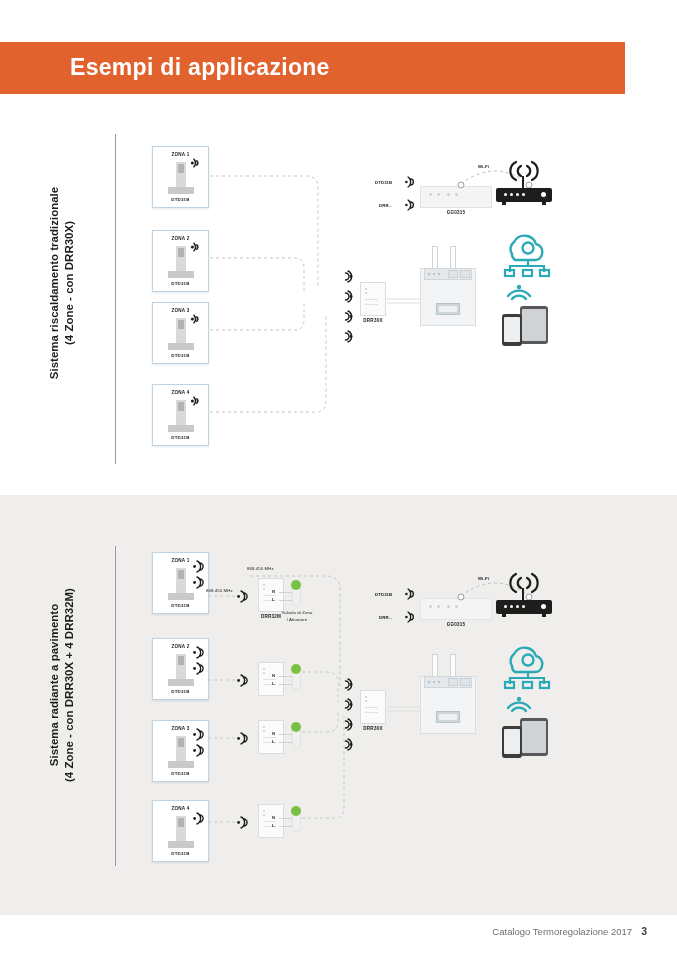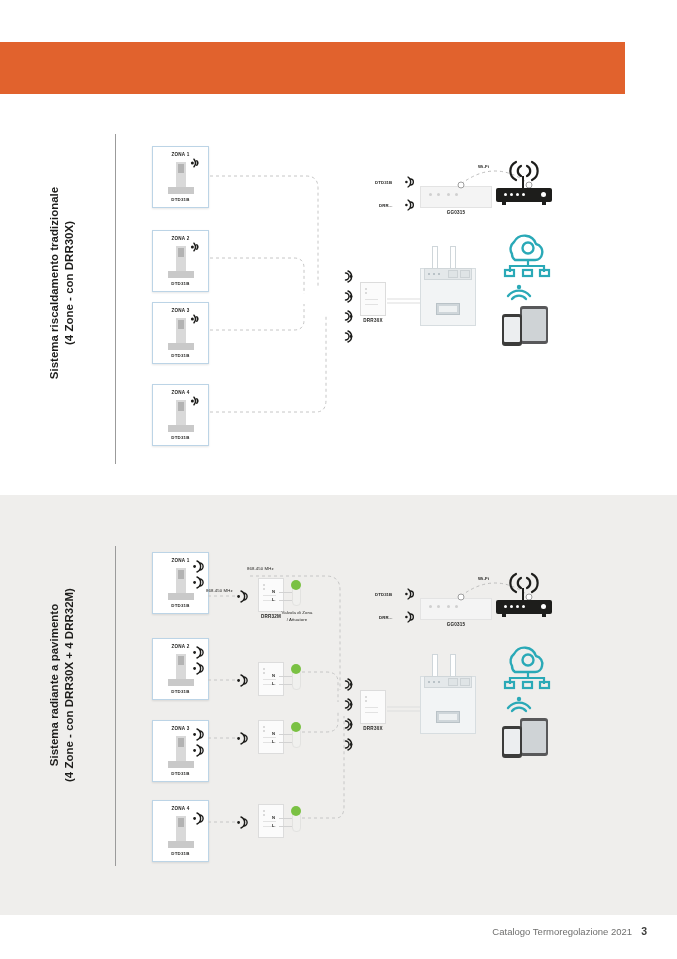--- a/index.html
+++ b/index.html
@@ -142,20 +142,21 @@
   .footer .pg{color:#3c3c3b;font-weight:bold;margin-left:9px;font-size:10.5px;}
 
   svg{display:block;overflow:visible;}
 </style>
 </head>
 <body>
 
 <div class="page">
 
   <div class="header-bar"></div>
+  <div class="header-title">Esempi di applicazione</div>
 
   <div class="band"></div>
 
   <div class="section" id="section-1">
 
     <div class="side-label">
       <div>Sistema riscaldamento tradizionale</div>
       <div class="sub">(4 Zone - con DRR30X)</div>
     </div>
     <div class="vrule"></div>
@@ -691,16 +692,16 @@
             <i></i>
           </div>
         <div class="phone">
             <i></i>
           </div>
       </div>
     </div>
   </div>
 
   <div class="footer">
-    <span>Catalogo Termoregolazione 2021</span><span class="pg">3</span>
+    <span>Catalogo Termoregolazione 2017</span><span class="pg">3</span>
   </div>
 
 </div>
 
 </body></html>

